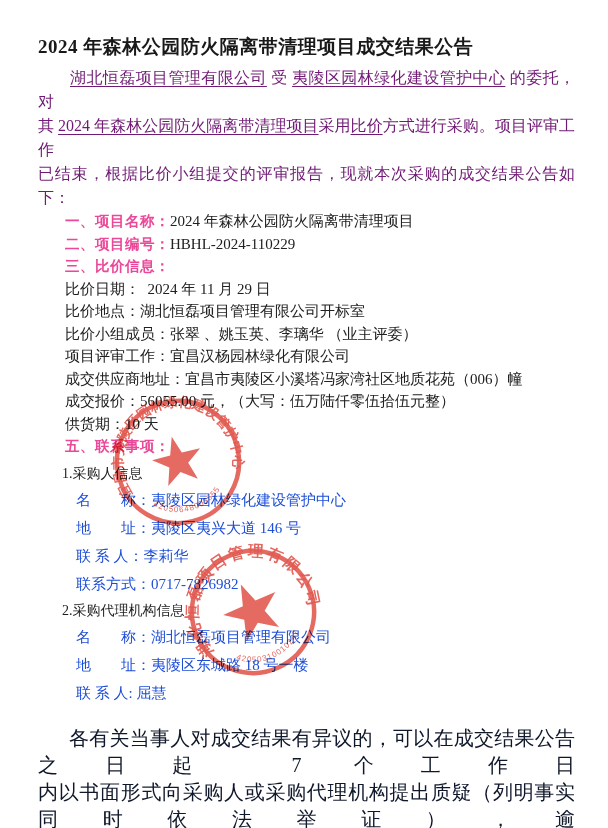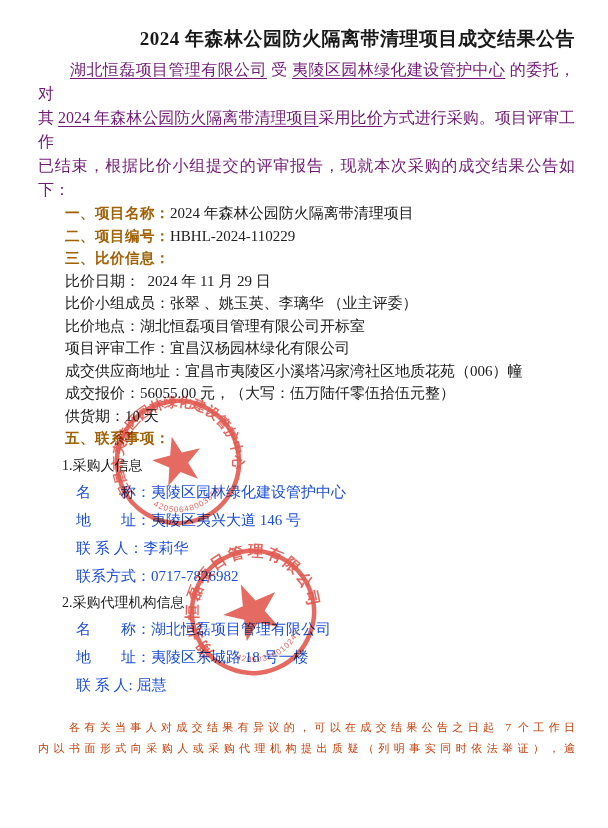--- a/index.html
+++ b/index.html
@@ -2,46 +2,46 @@
 <html><head>
 <meta charset="utf-8">
 <style>
   html,body{margin:0;padding:0;}
   body{
     width:608px;height:828px;background:#ffffff;position:relative;overflow:hidden;
     font-family:"Liberation Serif","DejaVu Serif",serif;color:#1e1e1e;
   }
   .page{position:absolute;inset:0;padding:26px 33px 0 38px;box-sizing:border-box;}
   .title{
-    font-size:19px;line-height:26px;font-weight:bold;text-align:right;
-    margin:0 0 6px 0;letter-spacing:0.5px;color:#191919;
+    font-size:19px;line-height:26px;font-weight:bold;text-align:left;
+    margin:8px 0 6px 0;letter-spacing:0.5px;color:#191919;
   }
   .intro-line{
     font-size:16px;line-height:24px;white-space:pre-wrap;
     text-align:justify;color:#701a75;
   }
   .il1{text-indent:32px;text-align-last:justify;}
   .il2{text-align-last:justify;}
   .il3{text-align-last:left;}
   .u{text-decoration:underline;text-underline-offset:3px;text-decoration-thickness:1px;}
   .line{
     font-size:15px;line-height:22.5px;padding-left:27px;white-space:pre-wrap;color:#202020;
   }
   .hd{
-    font-weight:bold;color:#a16207;
+    font-weight:bold;color:#ec4899;
     font-family:"Liberation Sans","DejaVu Sans",sans-serif;
     letter-spacing:0.5px;font-size:14.5px;
   }
   .sub{font-size:14px;line-height:24px;padding-left:24px;white-space:pre-wrap;}
   .sub1{margin-top:4px;}
   .sub2{line-height:25px;}
   .cline{font-size:15px;line-height:28px;padding-left:38px;white-space:pre-wrap;color:#1d4ed8;}
   .closing{margin-top:18px;}
   .close-line{
-    font-size:11px;line-height:21px;white-space:pre-wrap;text-align:justify;color:#c2410c;
+    font-size:20px;line-height:27px;white-space:pre-wrap;text-align:justify;color:#0f172a;
   }
   .cl1{text-indent:31px;text-align-last:justify;}
   .cl2{text-align-last:justify;}
   .stamp{
     position:absolute;mix-blend-mode:multiply;opacity:0.88;pointer-events:none;
   }
   .stamp text{font-family:"Liberation Sans","DejaVu Sans",sans-serif;}
   #stamp-purchaser{left:106px;top:390px;}
   #stamp-agent{left:181px;top:540px;}
 </style>
@@ -53,22 +53,22 @@
   <h1 class="title">2024 年森林公园防火隔离带清理项目成交结果公告</h1>
 
   <div class="intro-line il1"><span class="u">湖北恒磊项目管理有限公司</span><span> 受 </span><span class="u">夷陵区园林绿化建设管护中心</span><span> 的委托，对</span></div>
   <div class="intro-line il2"><span>其 </span><span class="u">2024 年森林公园防火隔离带清理项目</span><span>采用</span><span class="u">比价</span><span>方式进行采购。项目评审工作</span></div>
   <div class="intro-line il3"><span>已结束，根据比价小组提交的评审报告，现就本次采购的成交结果公告如下：</span></div>
 
   <div class="line"><span class="hd">一、项目名称：</span><span>2024 年森林公园防火隔离带清理项目</span></div>
   <div class="line"><span class="hd">二、项目编号：</span><span>HBHL-2024-110229</span></div>
   <div class="line"><span class="hd">三、比价信息：</span></div>
   <div class="line"><span>比价日期：  2024 年 11 月 29 日</span></div>
+  <div class="line"><span>比价地点：湖北恒磊项目管理有限公司开标室</span></div>
   <div class="line"><span>比价小组成员：张翠 、姚玉英、李璃华 （业主评委）</span></div>
-  <div class="line"><span>比价地点：湖北恒磊项目管理有限公司开标室</span></div>
   <div class="line"><span>项目评审工作：宜昌汉杨园林绿化有限公司</span></div>
   <div class="line"><span>成交供应商地址：宜昌市夷陵区小溪塔冯家湾社区地质花苑（006）幢</span></div>
   <div class="line"><span>成交报价：56055.00 元，（大写：伍万陆仟零伍拾伍元整）</span></div>
   <div class="line"><span>供货期：10 天</span></div>
   <div class="line"><span class="hd">五、联系事项：</span></div>
 
   <div class="sub sub1">1.采购人信息</div>
   <div class="cline">名　　称：夷陵区园林绿化建设管护中心</div>
   <div class="cline">地　　址：夷陵区夷兴大道 146 号</div>
   <div class="cline">联 系 人：李莉华</div>

